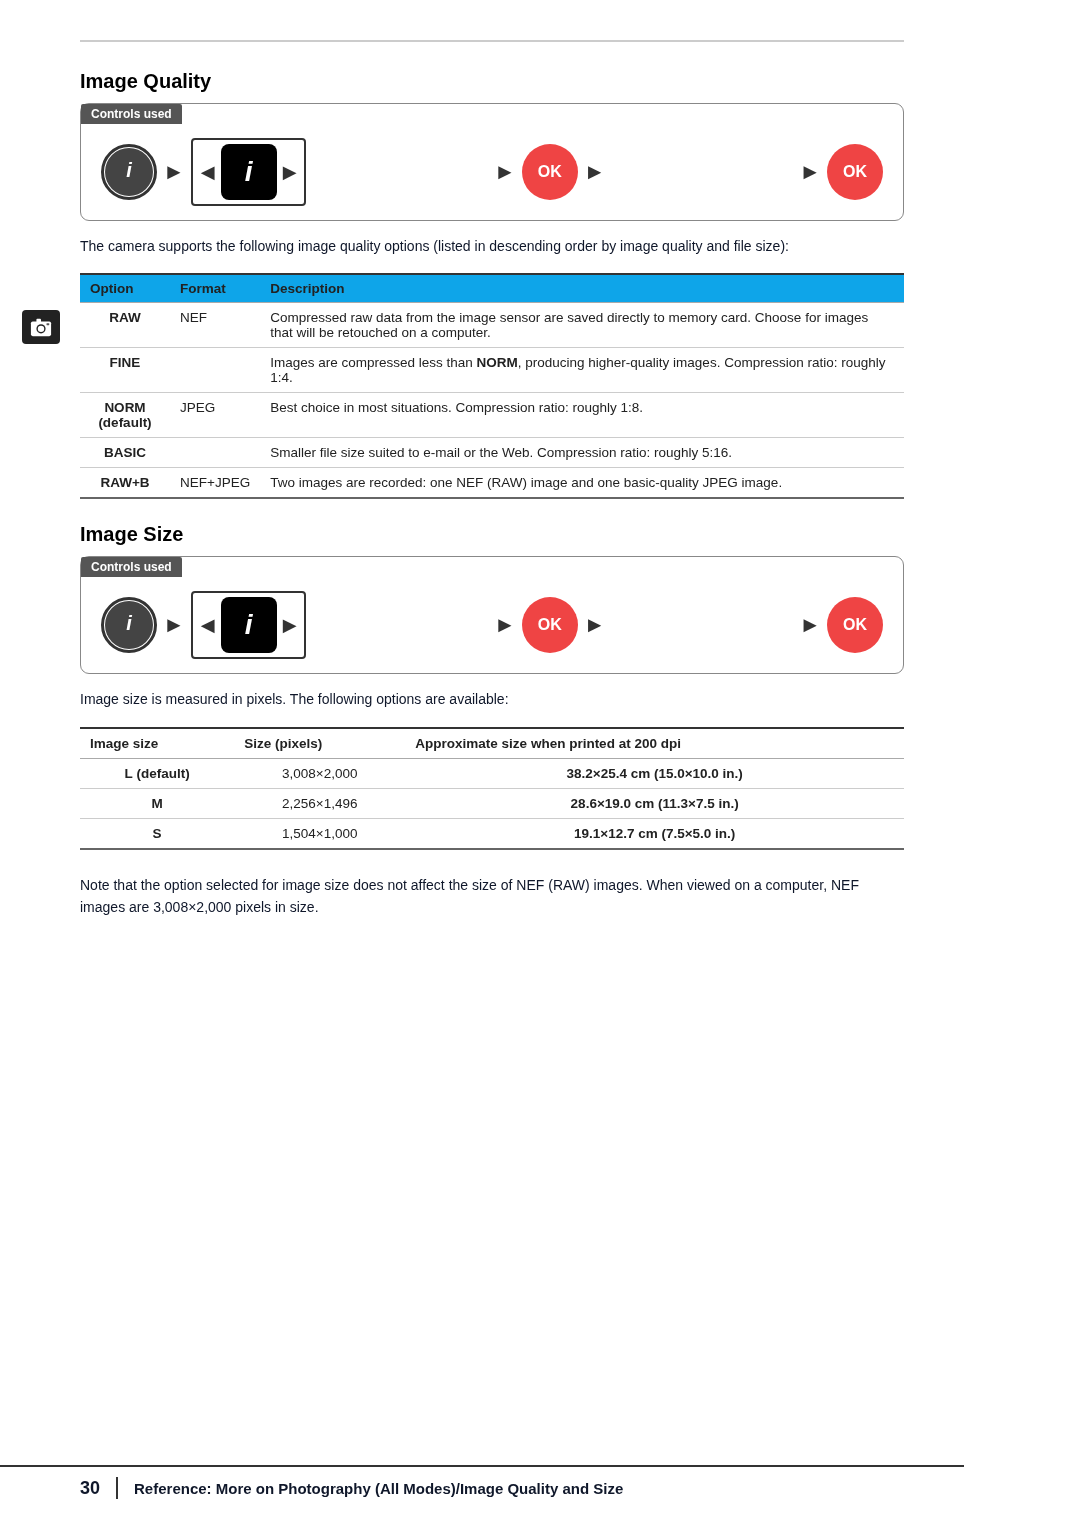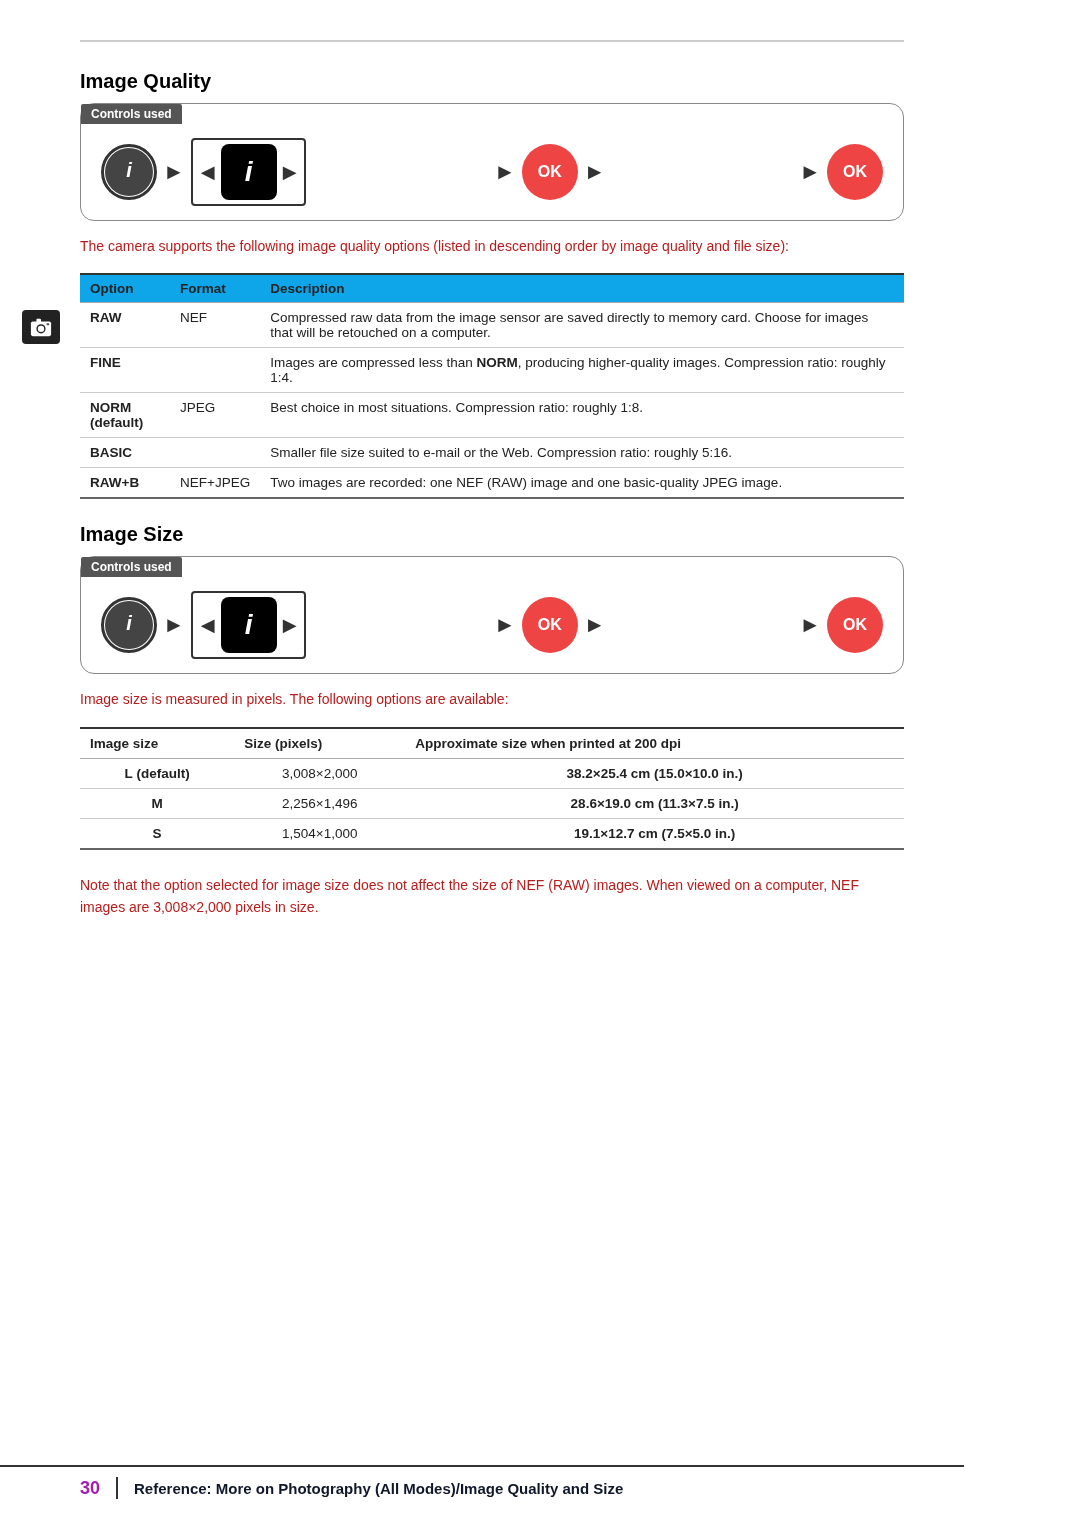--- a/index.html
+++ b/index.html
@@ -26,21 +26,21 @@
     .section-title {
       font-size: 20px;
       font-weight: 900;
       font-family: Arial, sans-serif;
       margin-bottom: 10px;
       color: #000;
     }
     
     .controls-box {
       border: 1.5px solid #888;
-      border-radius: 14px;
+      border-radius: 9px;
       margin-bottom: 14px;
       padding: 0;
     }
     .controls-label {
       background: #555;
       color: #fff;
       font-size: 12px;
       font-weight: bold;
       padding: 3px 10px;
       display: inline-block;
@@ -153,21 +153,21 @@
     }
     .data-table td {
       border-bottom: 1px solid #ccc;
       padding: 7px 10px;
       vertical-align: top;
       font-size: 13.5px;
     }
     .data-table tr:last-child td {
       border-bottom: 2px solid #666;
     }
-    .col-option { width: 90px; font-weight: bold; text-align: left; }
+    .col-option { width: 90px; font-weight: bold; text-align: center; }
     .col-format { width: 90px; }
     .col-desc { }
     
     .size-table {
       width: 100%;
       border-collapse: collapse;
       margin-bottom: 24px;
       font-size: 13.5px;
     }
     .size-table th {
@@ -186,37 +186,37 @@
       border-bottom: 2px solid #666;
     }
     .col-imgsize { text-align: center; font-weight: bold; }
     .col-sizepx { text-align: center; }
     .col-approx { text-align: center; font-weight: bold; }
     
     .body-text {
       font-size: 14px;
       line-height: 1.6;
       margin-bottom: 16px;
-      color: #b91c1c;
+      color: #0f172a;
     }
     
     .footer {
       position: absolute;
       bottom: 30px;
       left: 0;
       right: 0;
       border-top: 2px solid #333;
       padding: 10px 60px 0 80px;
       display: flex;
       align-items: center;
     }
     .footer-page {
       font-size: 18px;
       font-weight: 900;
-      color: #a21caf;
+      color: #0f172a;
     }
     .footer-divider {
       width: 2px;
       height: 22px;
       background: #333;
       margin: 0 16px;
     }
     .footer-text {
       font-size: 15px;
       font-weight: bold;

